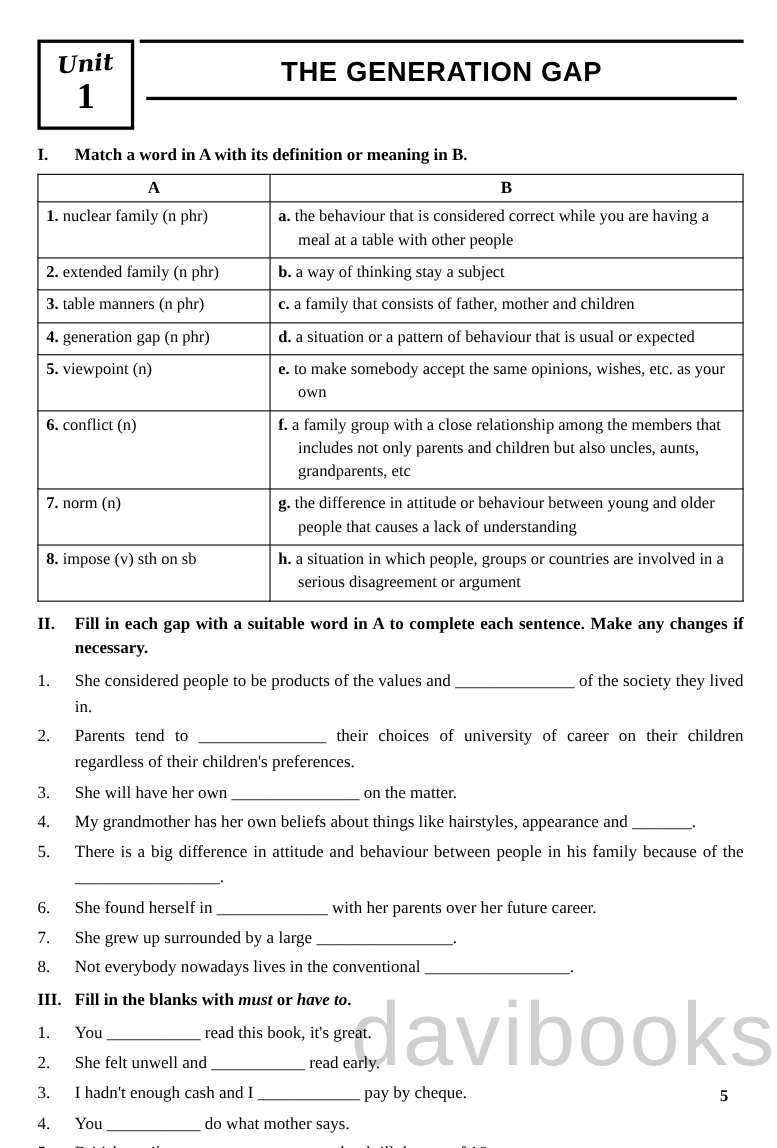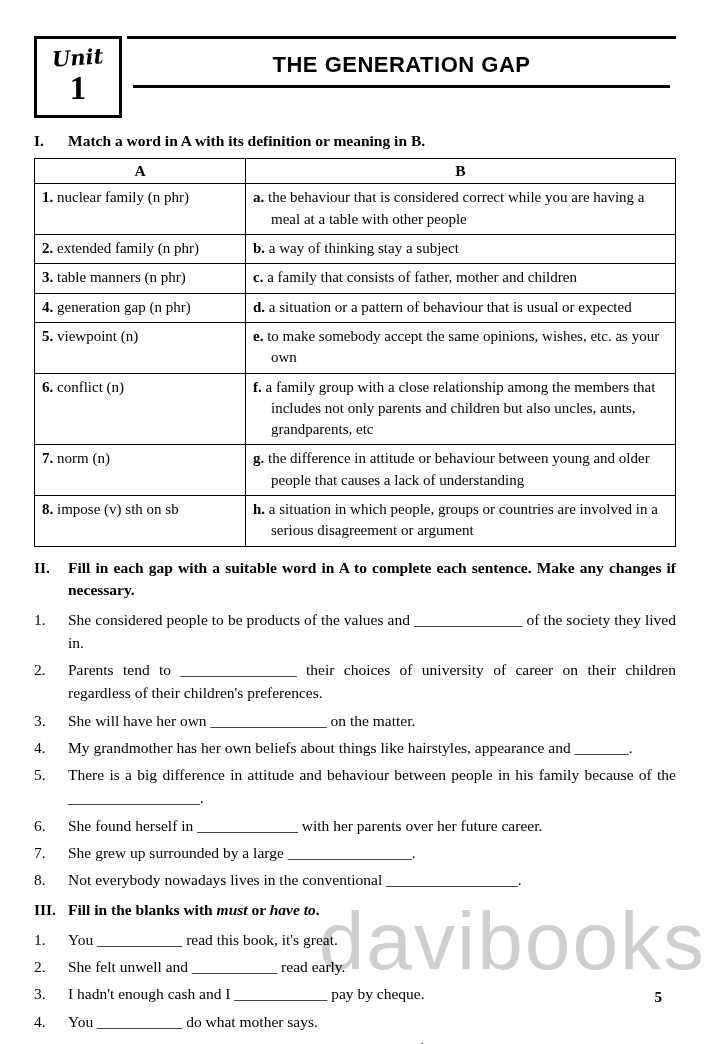--- a/index.html
+++ b/index.html
@@ -30,21 +30,21 @@
     font-family:"DejaVu Serif", serif;
     font-style:italic; font-weight:bold; font-size:21px; line-height:1;
     transform:rotate(-4deg);
   }
   .unit-number { font-size:33px; font-weight:bold; line-height:1.1; margin-top:2px; }
   .title-area { flex:1; margin-left:5px; border-top:3px solid #000; }
   .page-title {
     margin:13px 0 7px 0;
     text-align:center;
     font-family:"Liberation Sans", sans-serif;
-    font-size:22px; font-weight:bold; letter-spacing:0.5px;
+    font-size:25px; font-weight:bold; letter-spacing:0.5px;
   }
   .double-rule { height:3px; border-top:2px solid #000; border-bottom:1px solid #000; margin:0 6px; }
 
   
   .sec-heading { display:flex; font-weight:bold; font-size:15.5px; line-height:1.45; margin:8px 0 6px 0; }
   .sec-num { width:34px; flex-shrink:0; }
   .sec-text { flex:1; text-align:justify; }
 
   
   table.match { width:100%; border-collapse:collapse; font-size:15px; margin-bottom:10px; }

